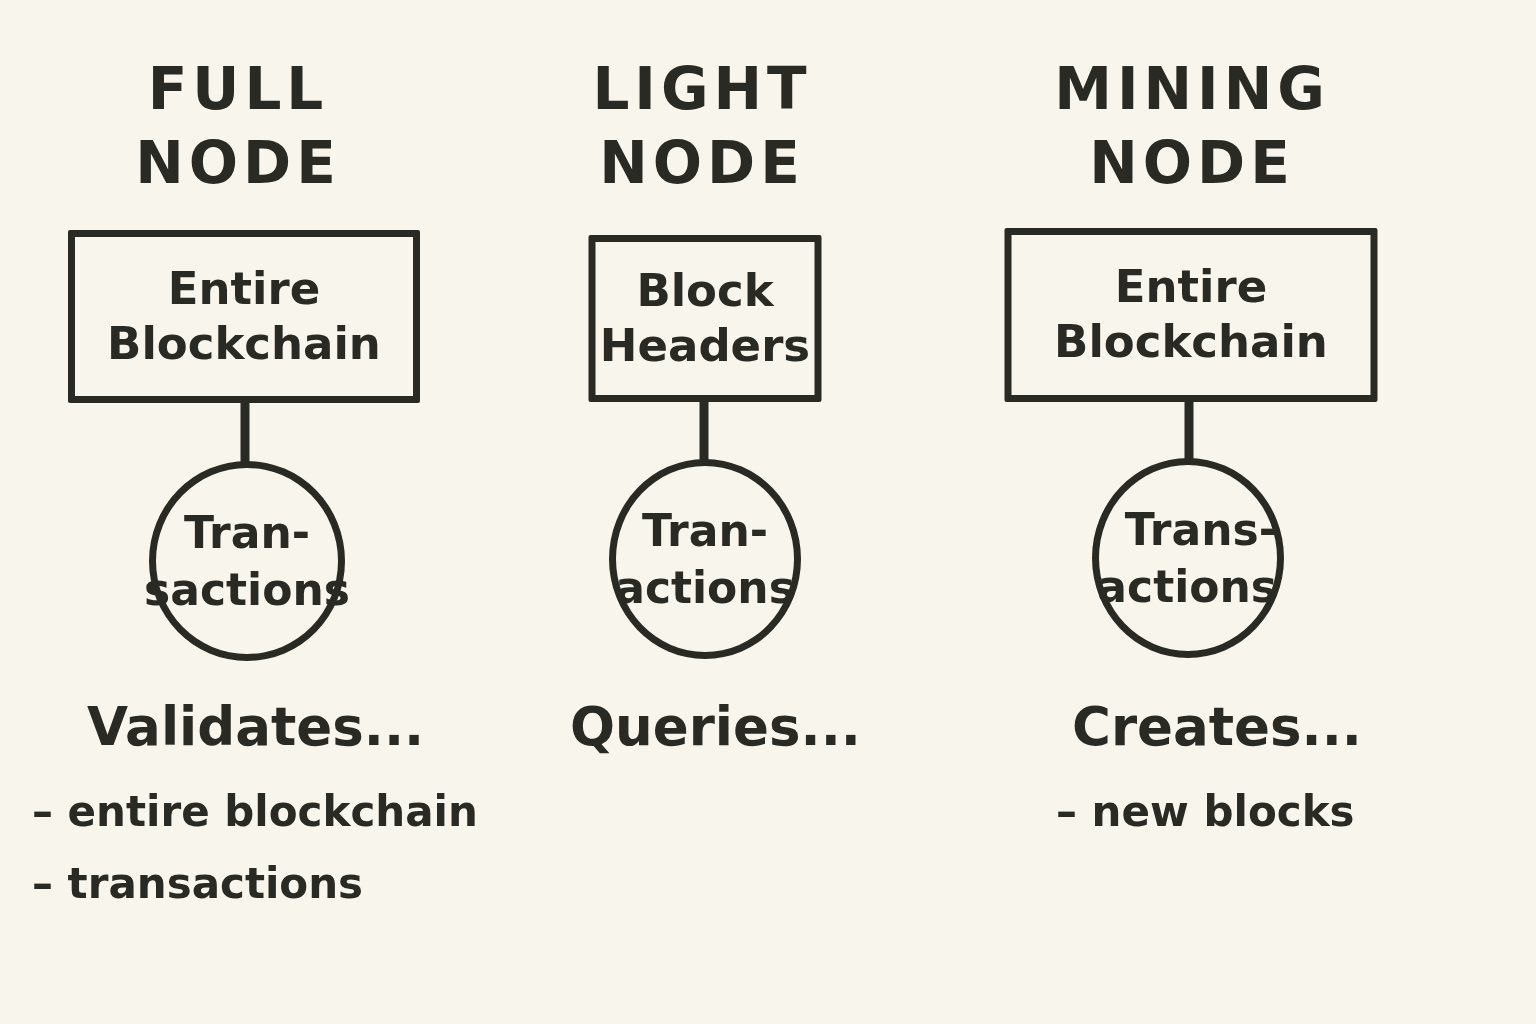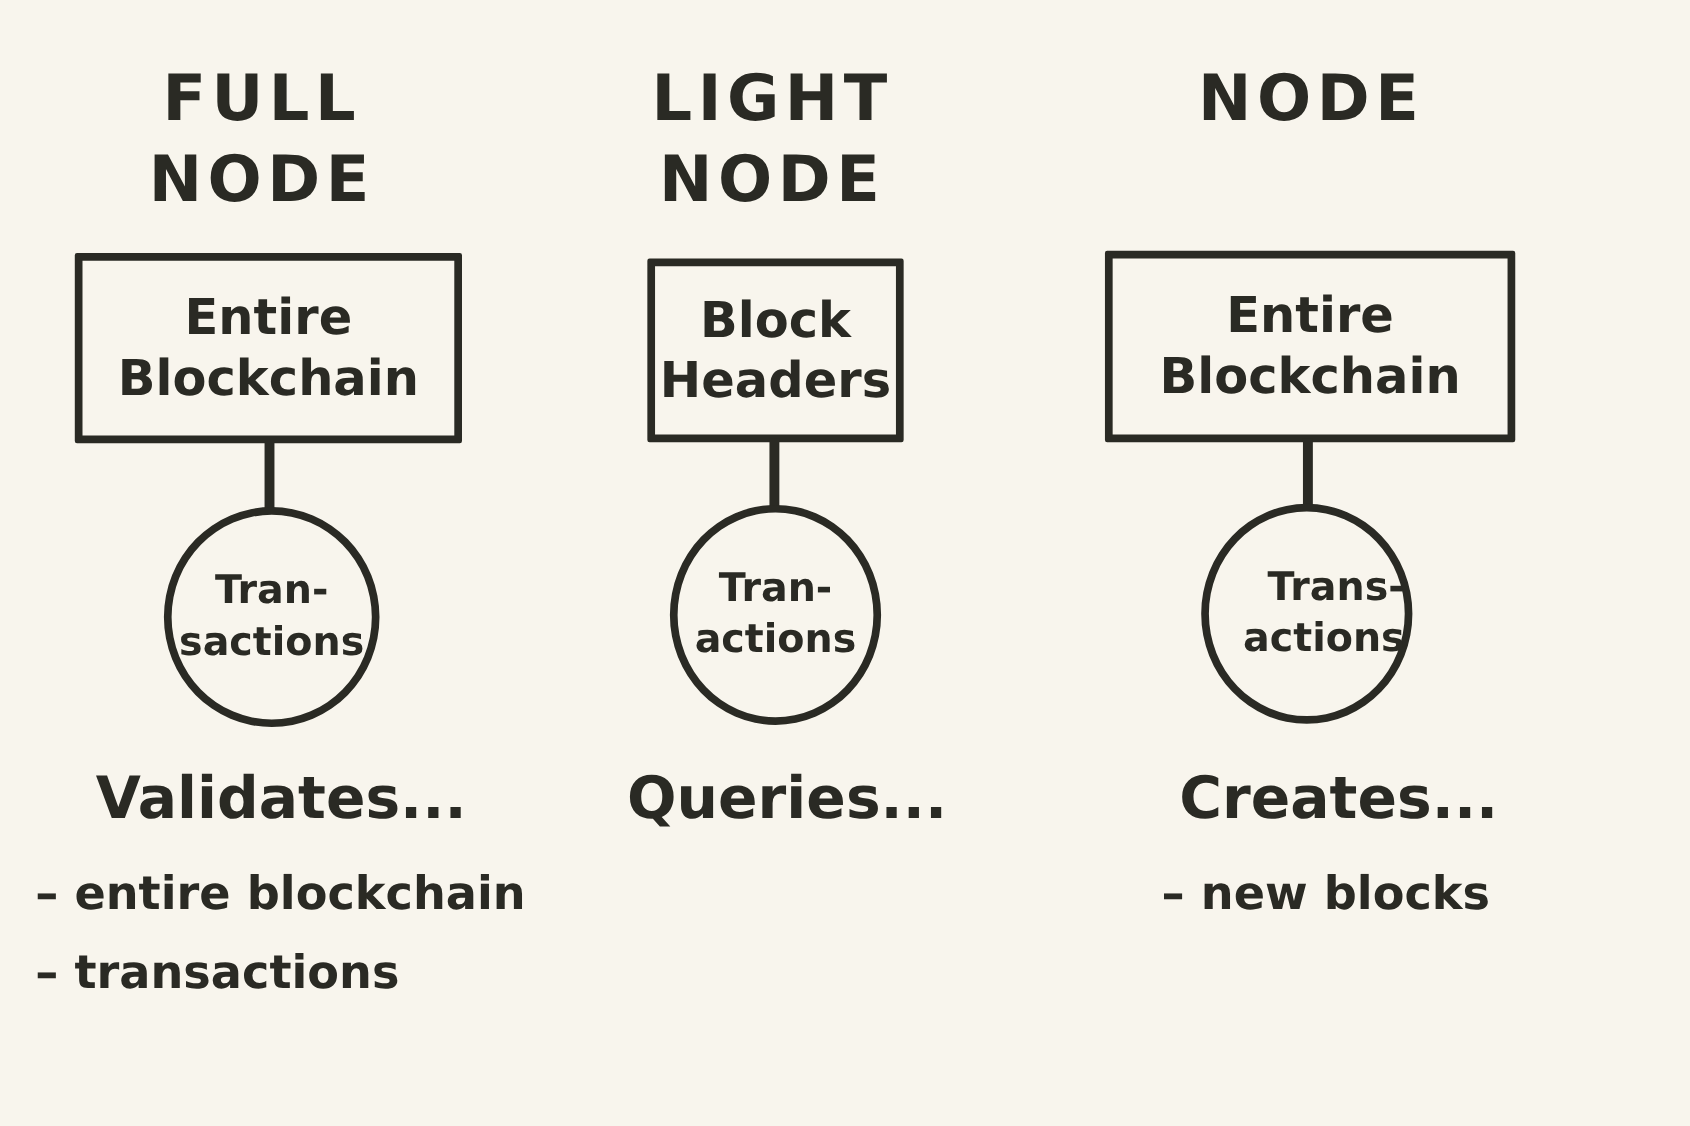--- a/index.html
+++ b/index.html
@@ -54,21 +54,21 @@
     position: absolute;
     transform: translateX(-50%);
     border: 7px solid var(--ink);
     border-radius: 50%;
     background: var(--bg);
     display: flex;
     flex-direction: column;
     align-items: center;
     justify-content: center;
     text-align: center;
-    font-size: 36px;
+    font-size: 44px;
     font-weight: bold;
     line-height: 1.3;
   }
   .action-heading {
     position: absolute;
     font-size: 53px;
     font-weight: bold;
     white-space: nowrap;
     line-height: 1.1;
   }
@@ -119,20 +119,21 @@
   <div class="connector" style="left:704px; top:399px; height:64px;"></div>
 
   <div class="node-circle" style="left:705px; top:459px; width:192px; height:200px;">
     <div>Tran-</div>
     <div>actions</div>
   </div>
 
   <div class="action-heading" style="left:570px; top:698px;">Queries...</div>
 
   <div class="col-title" style="left:1192px; top:52px;">
+    <div>MINING</div>
     <div>NODE</div>
   </div>
 
   <div class="node-box" style="left:1191px; top:228px; width:373px; height:174px;">
     <div>Entire</div>
     <div>Blockchain</div>
   </div>
 
   <div class="connector" style="left:1189px; top:399px; height:62px;"></div>
 

